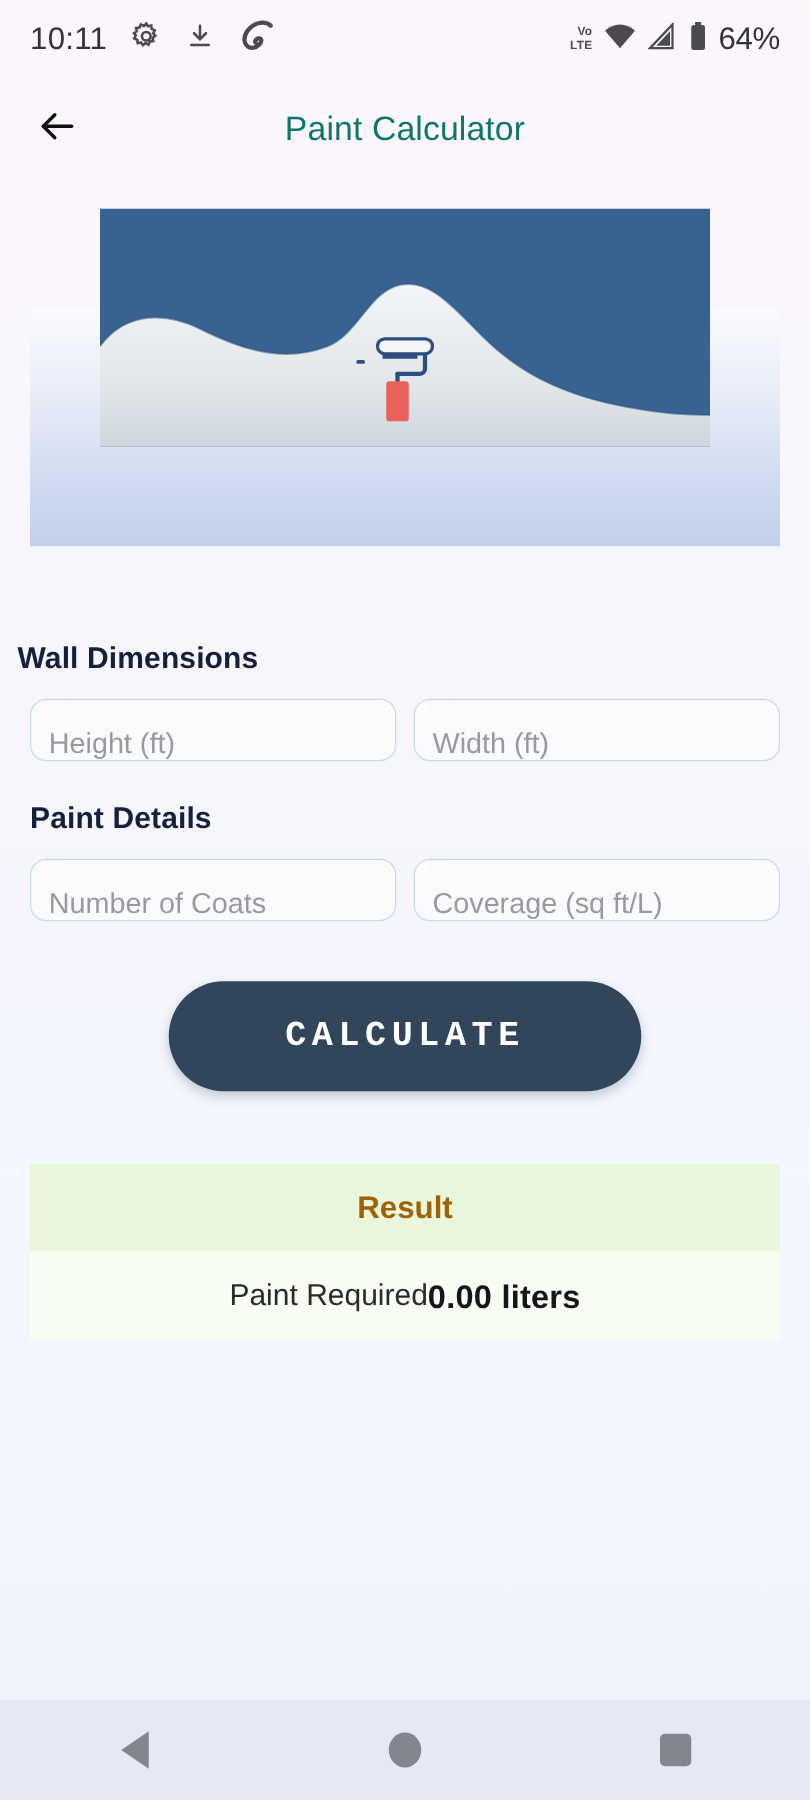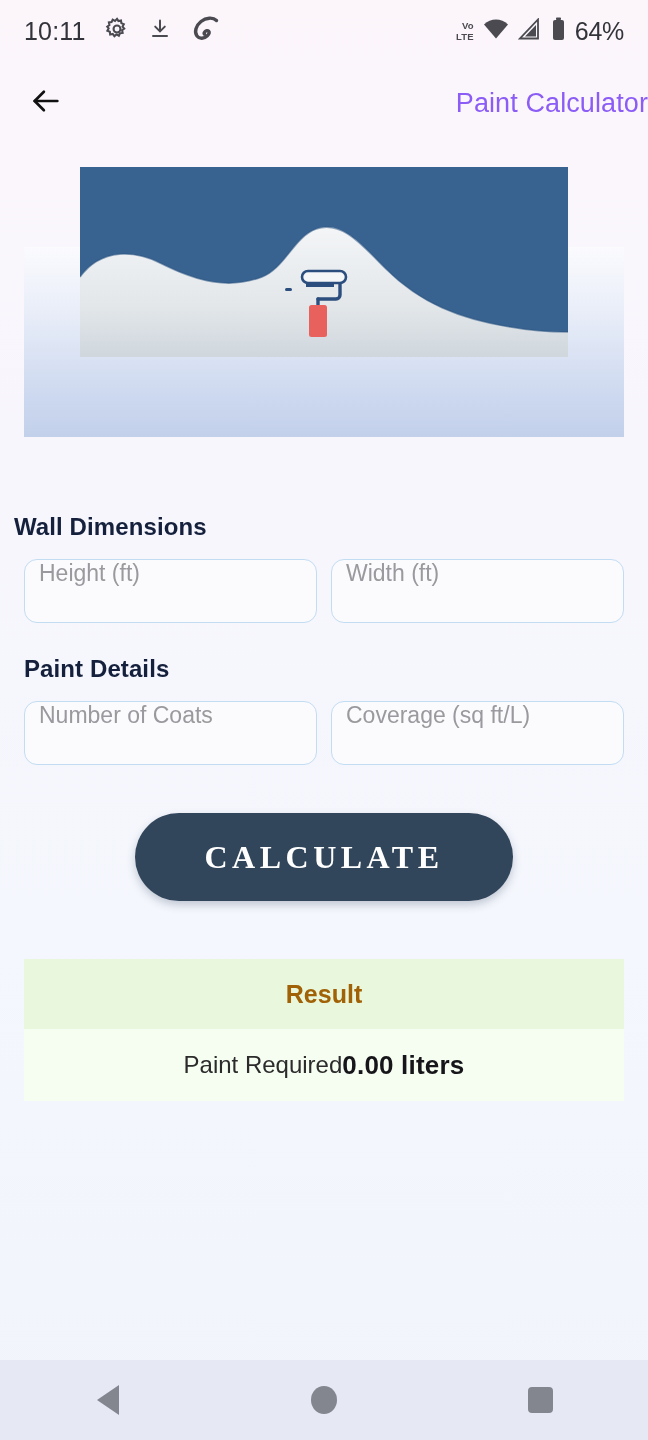--- a/index.html
+++ b/index.html
@@ -39,23 +39,23 @@
     padding:0 24px;
   }
   .back-btn {
     width:44px; height:44px;
     display:flex; align-items:center; justify-content:center;
     cursor:pointer;
   }
   .appbar-title {
     position:absolute;
     left:0; right:0;
-    text-align:right;
+    text-align:center;
     font-size:27px;
-    color:#8b5cf6;
+    color:#0f766e;
     letter-spacing:0.1px;
     pointer-events:none;
   }
 
   
   .hero-wrap {
     margin:23px 24px 0 24px;
     height:270px;
     position:relative;
   }
@@ -87,26 +87,26 @@
   .sec-dim { margin-top:76px;margin-left:14px; }
   .sec-paint { margin-top:32px; }
 
   .field-row {
     display:flex;
     gap:14px;
     margin:18px 24px 0 24px;
   }
   .field {
     flex:1;
-    height:64px;
+    height:50px;
     border:1.6px solid #c2dcf2;
     border-radius:13px;
     background:rgba(255,255,255,0.55);
     display:flex;
-    align-items:flex-start;
+    align-items:flex-end;
     padding:0 14px;
   }
   .field input {
     width:100%;
     border:none;
     outline:none;
     background:transparent;
     font-family:"Liberation Sans", sans-serif;
     font-size:23px;
     color:#2a2a2a;
@@ -115,22 +115,22 @@
 
   
   .btn-wrap { display:flex; justify-content:center; margin-top:48px; }
   .calc-btn {
     width:378px;
     height:88px;
     border:none;
     border-radius:44px;
     background:#31455b;
     color:#ffffff;
-    font-family:Liberation Serif, serif;
-    font-size:32px;
+    font-family:Liberation Mono, monospace;
+    font-size:28px;
     font-weight:700;
     letter-spacing:4.5px;
     cursor:pointer;
     box-shadow:0 4px 9px rgba(40,60,85,0.25);
   }
 
   
   .result-card {
     margin:58px 24px 0 24px;
     overflow:hidden;

